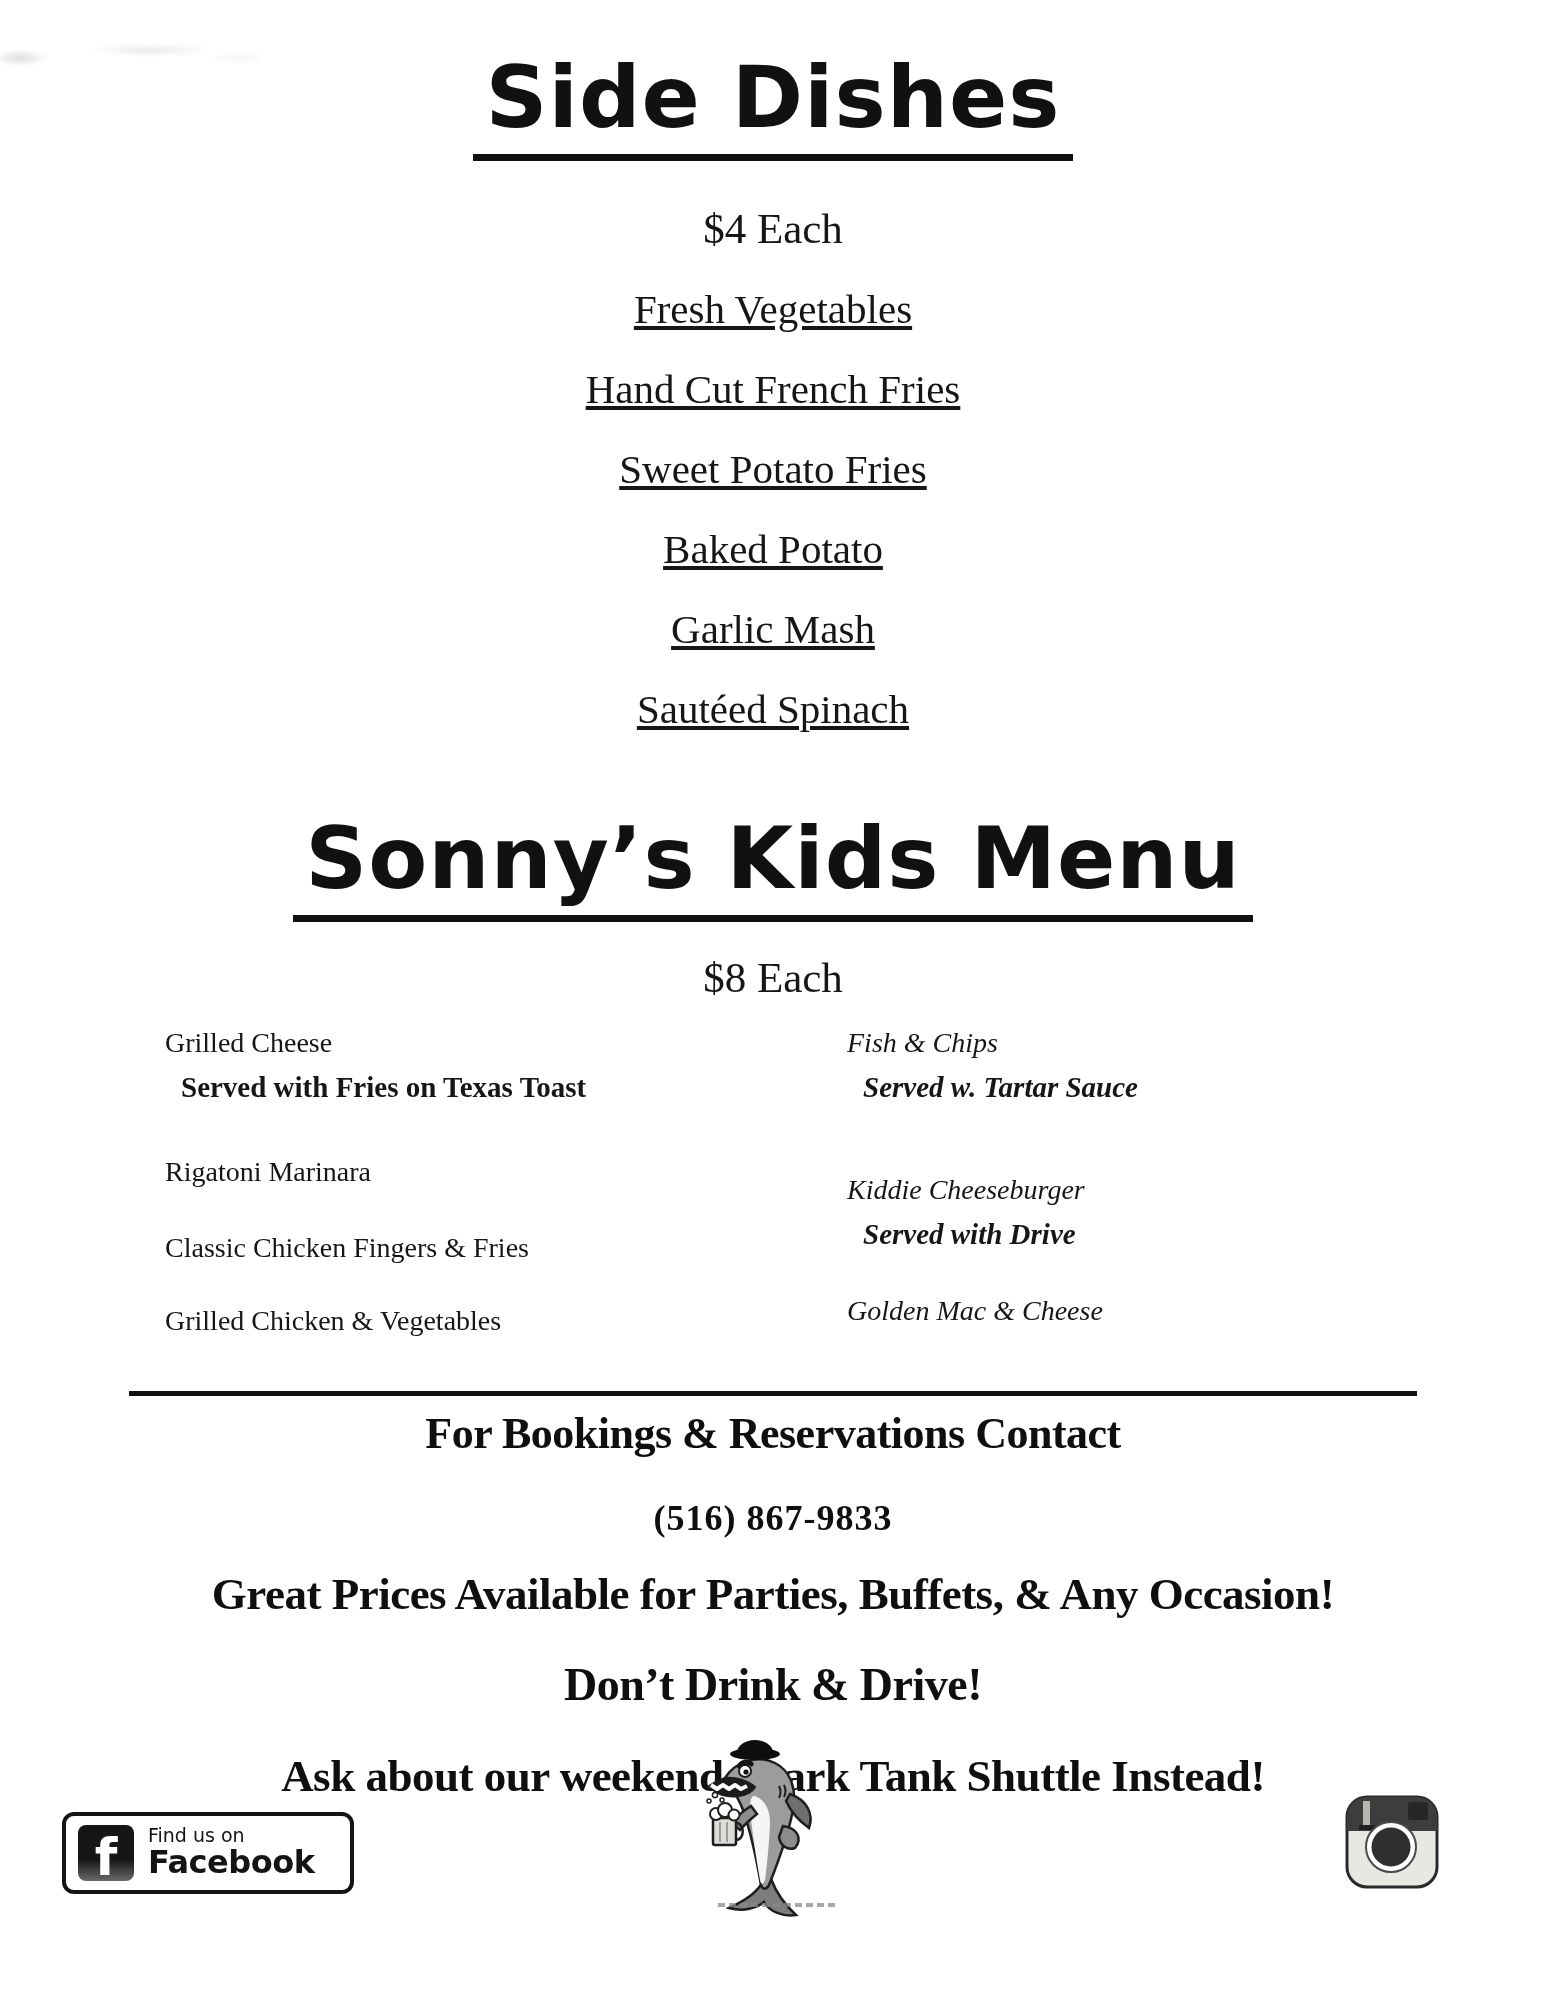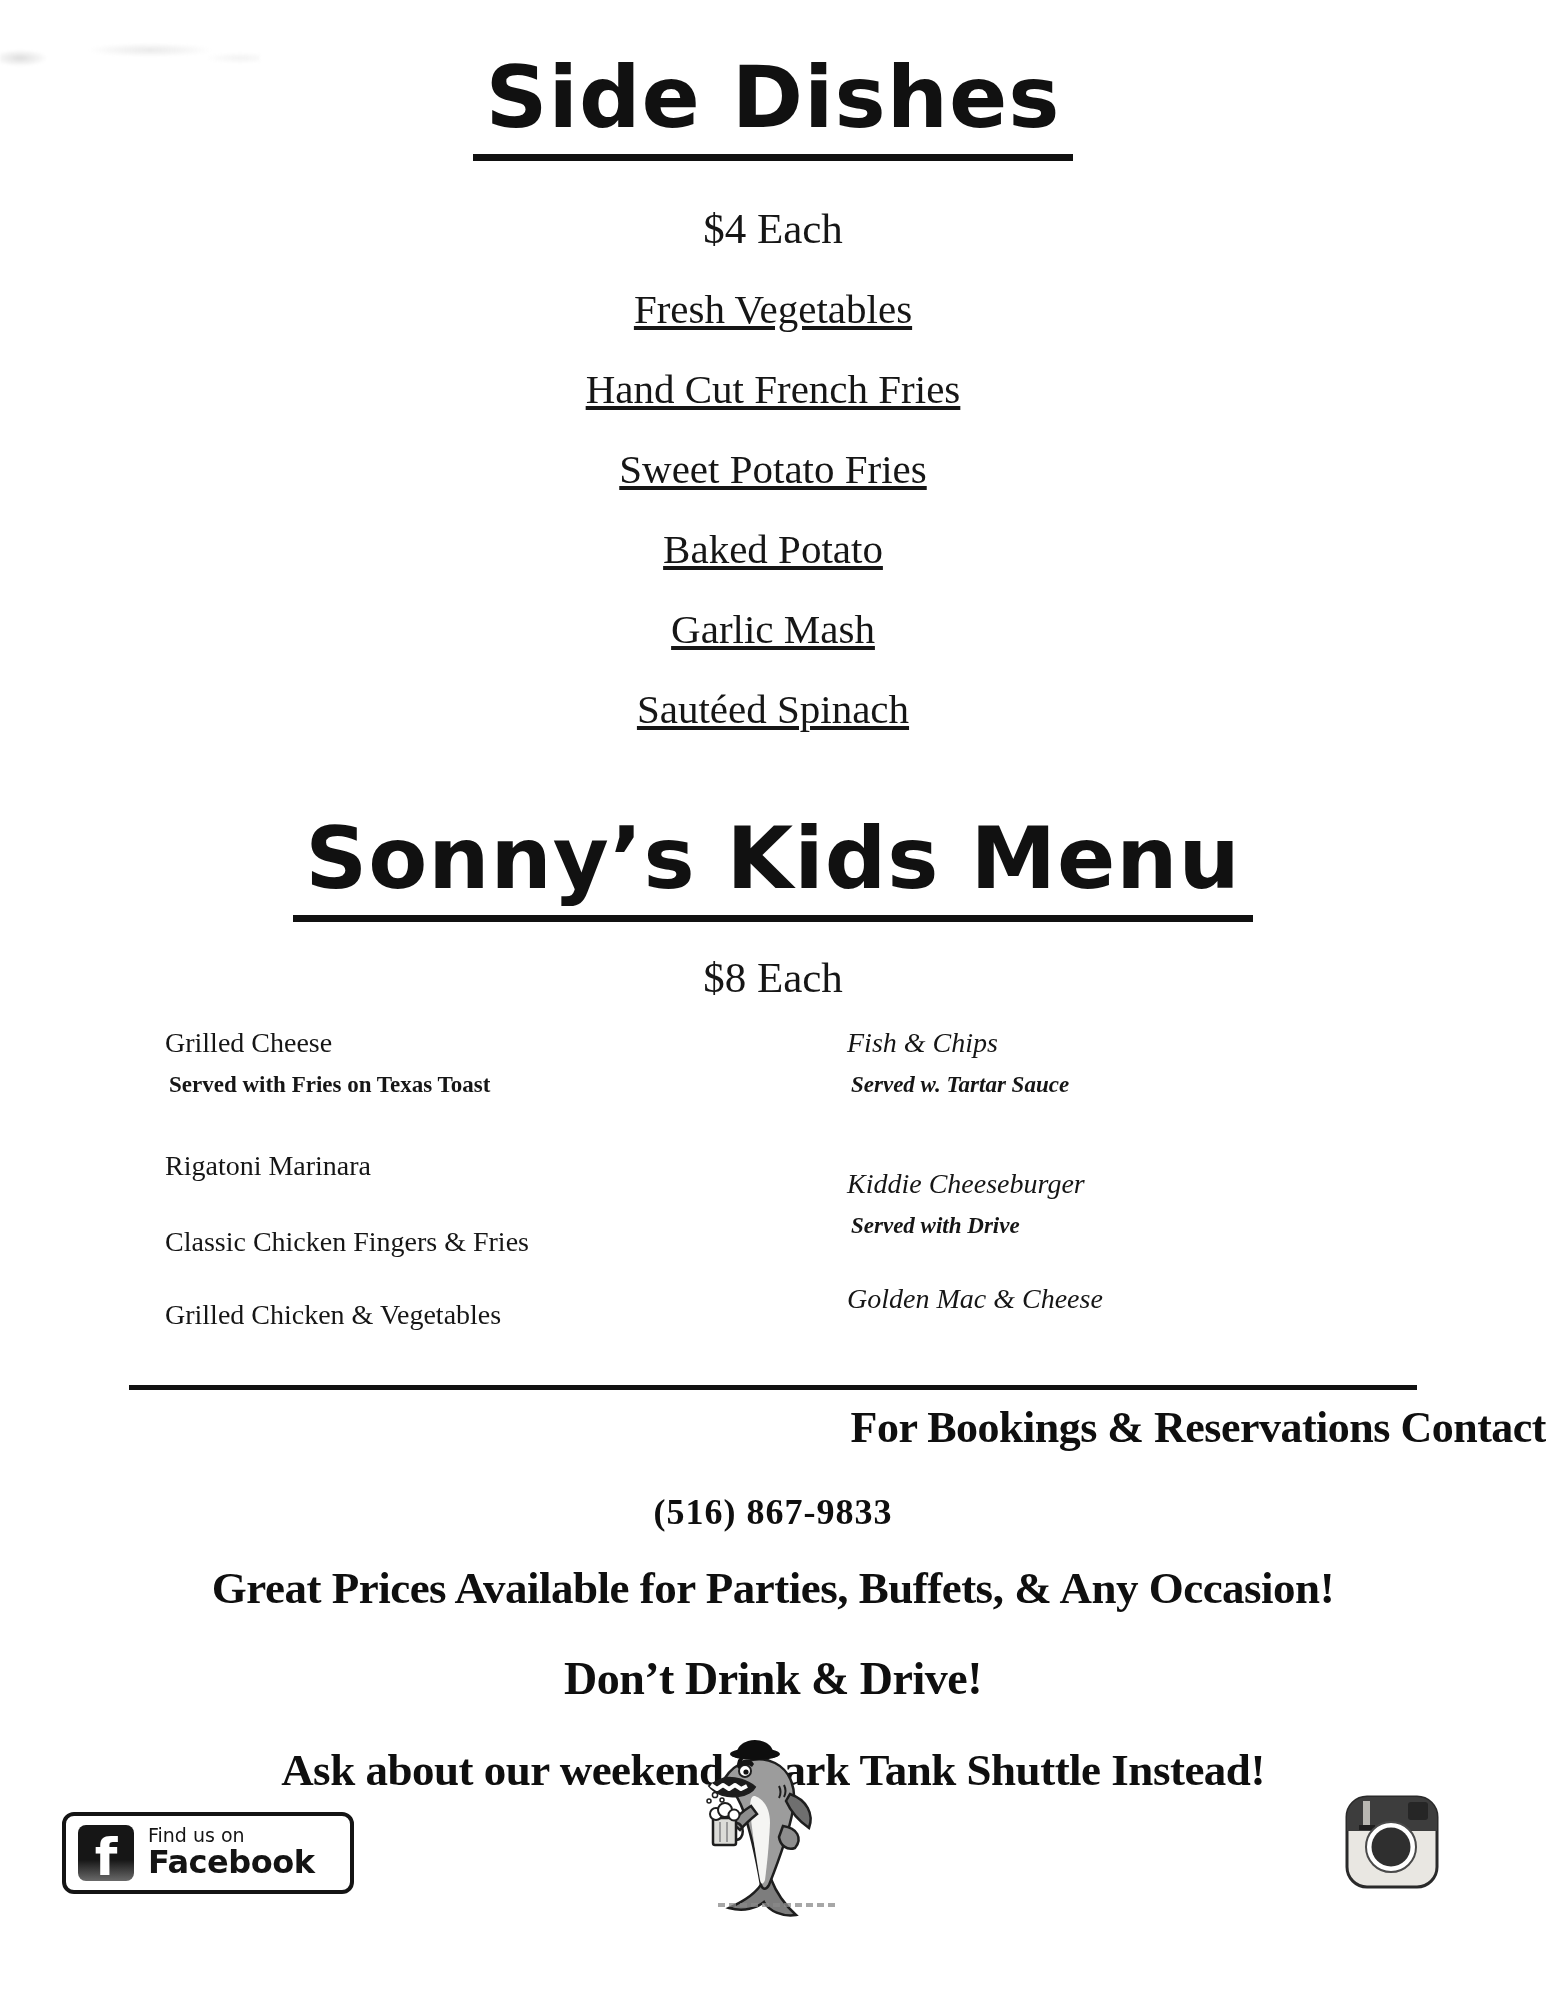--- a/index.html
+++ b/index.html
@@ -48,33 +48,33 @@
     font-size:41px; line-height:1; margin:39px 0;
   }
 
   .kids-columns{
     display:flex; text-align:left; margin-top:30px;
     padding-left:165px;
   }
   .kids-col-left{ width:682px; }
   .kids-col-right{ flex:1;font-style:italic; }
   .menu-item .item-name{ font-size:28px; line-height:1; margin:0; }
-  .menu-item .item-desc{ font-size:23px; line-height:1; margin:16px 0 0 4px; font-weight:bold; }
+  .menu-item .item-desc{ font-size:29px; line-height:1; margin:16px 0 0 16px; font-weight:bold; }
   .mi-gap-56{ margin-top:56px; } .mi-gap-48{ margin-top:48px; }
   .mi-gap-45{ margin-top:45px; } .mi-gap-74{ margin-top:74px; }
 
   .footer-divider{
     width:1288px; height:5px; background:#111;
     margin:56px auto 0 auto; border:none;
   }
   .footer-line{
     font-weight:bold; line-height:1; color:#0f0f0f;
     letter-spacing:-0.5px;
   }
-  .fl-1{ font-size:44px; margin-top:16px;text-align:right; }
+  .fl-1{ font-size:44px; margin-top:16px; }
   .fl-2{ font-size:36px; margin-top:17px; letter-spacing:1px; }
   .fl-3{ font-size:45px; margin-top:26px; }
   .fl-4{ font-size:46px; margin-top:16px; }
   .fl-5{ font-size:45px; margin-top:20px; }
 
   
   .fb-badge{
     position:absolute; left:62px; top:1812px;
     width:292px; height:82px;
     border:4px solid #141414; border-radius:12px;

